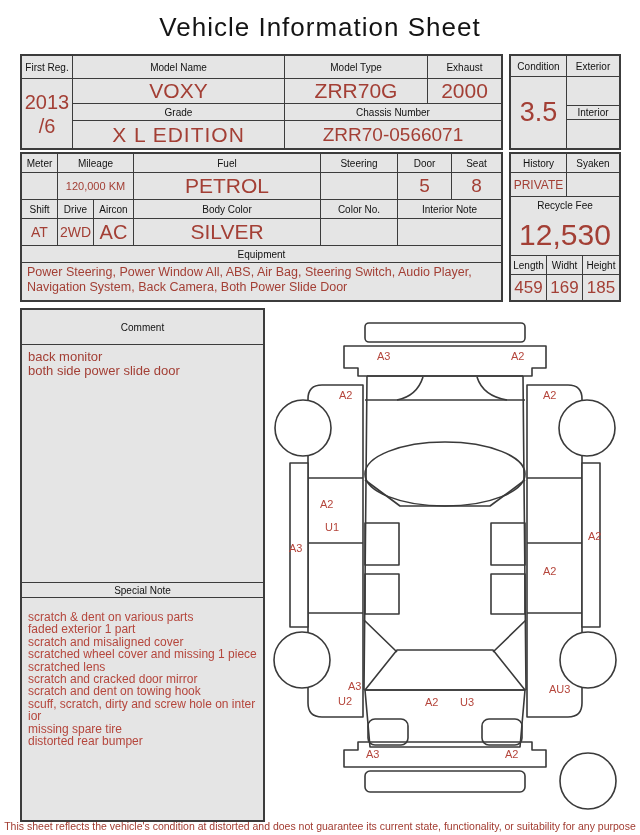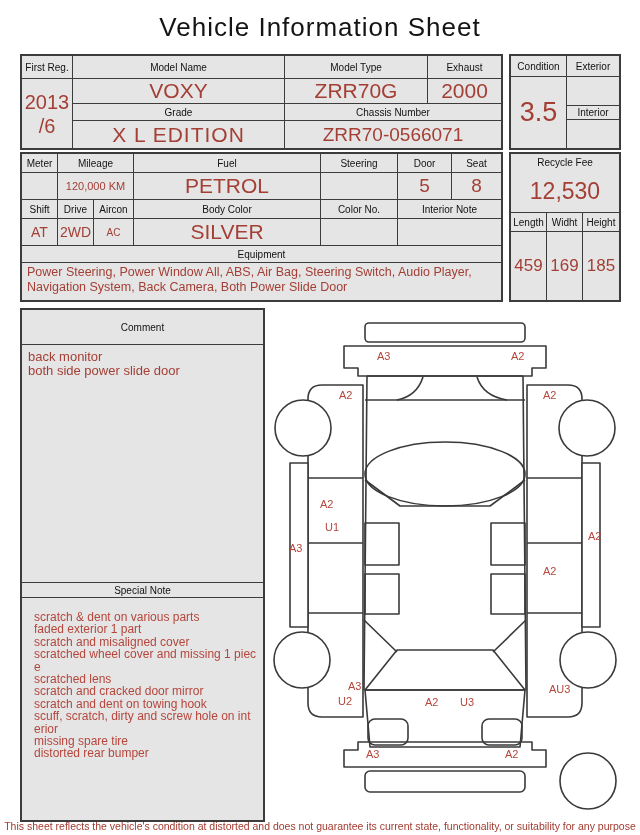--- a/index.html
+++ b/index.html
@@ -37,21 +37,21 @@
   
   .t2r{left:509px;top:152px;width:112px;height:150px;display:flex;flex-direction:column}
   .t2r-s1{height:43px;border-bottom:1px solid var(--line);grid-template-columns:56px 1fr;grid-template-rows:19px 1fr}
   .t2r-s2{height:59px;border-bottom:1px solid var(--line);display:flex;flex-direction:column}
   .t2r-s3{flex:1;grid-template-columns:36px 36px 1fr;grid-template-rows:19px 1fr}
   
   .cbox{left:20px;top:308px;width:245px;height:514px;display:flex;flex-direction:column}
   .band{height:35px;border-bottom:1px solid var(--line);display:flex;align-items:center;justify-content:center}
   .band2{height:16px;border-top:1px solid var(--line);border-bottom:1px solid var(--line);display:flex;align-items:center;justify-content:center}
   .comment-area{height:237px;padding:5px 6px;color:var(--val);font-size:13px;line-height:14px}
-  .note-area{flex:1;padding:13px 6px 0 12px;color:var(--note);font-size:12px;line-height:12.4px;word-break:break-all}
+  .note-area{flex:1;padding:13px 6px 0 6px;color:var(--note);font-size:12px;line-height:12.4px;word-break:break-all}
   
   .diagram{position:absolute;left:268px;top:308px;width:372px;height:507px}
   .disclaimer{position:absolute;left:0;top:820px;width:640px;text-align:center;
               font-size:10.5px;color:#a23c31}
 </style>
 </head>
 <body>
 
 <div class="sheet">
 
@@ -103,35 +103,41 @@
     </div>
     <div class="grid t2-s2" style="height:46px">
       <div class="cell lbl bR bB">Shift</div>
       <div class="cell lbl bR bB">Drive</div>
       <div class="cell lbl bR bB">Aircon</div>
       <div class="cell lbl bR bB">Body Color</div>
       <div class="cell lbl bR bB">Color No.</div>
       <div class="cell lbl bB">Interior Note</div>
       <div class="cell val bR" style="font-size:14px">AT</div>
       <div class="cell val bR" style="font-size:14px">2WD</div>
-      <div class="cell val bR" style="font-size:10px">AC</div>
+      <div class="cell val bR" style="font-size:20px">AC</div>
       <div class="cell val bR" style="font-size:21px">SILVER</div>
       <div class="cell val bR"></div>
       <div class="cell val"></div>
     </div>
     <div class="t2-s3">
       <div class="cell lbl bB" style="height:17px">Equipment</div>
       <div class="equip-text">Power Steering, Power Window  All, ABS, Air Bag, Steering Switch, Audio Player, Navigation System, Back Camera, Both Power Slide Door</div>
     </div>
   </div>
 
   <div class="box t2r">
+    <div class="grid t2r-s1">
+      <div class="cell lbl bR bB">History</div>
+      <div class="cell lbl bB">Syaken</div>
+      <div class="cell val bR" style="font-size:12px">PRIVATE</div>
+      <div class="cell val"></div>
+    </div>
     <div class="t2r-s2">
       <div class="cell lbl" style="height:17px">Recycle Fee</div>
-      <div class="cell val" style="flex:1;font-size:23px">12,530</div>
+      <div class="cell val" style="flex:1;font-size:30px">12,530</div>
     </div>
     <div class="grid t2r-s3">
       <div class="cell lbl bR bB">Length</div>
       <div class="cell lbl bR bB">Widht</div>
       <div class="cell lbl bB">Height</div>
       <div class="cell val bR" style="font-size:17px">459</div>
       <div class="cell val bR" style="font-size:17px">169</div>
       <div class="cell val" style="font-size:17px">185</div>
     </div>
   </div>

